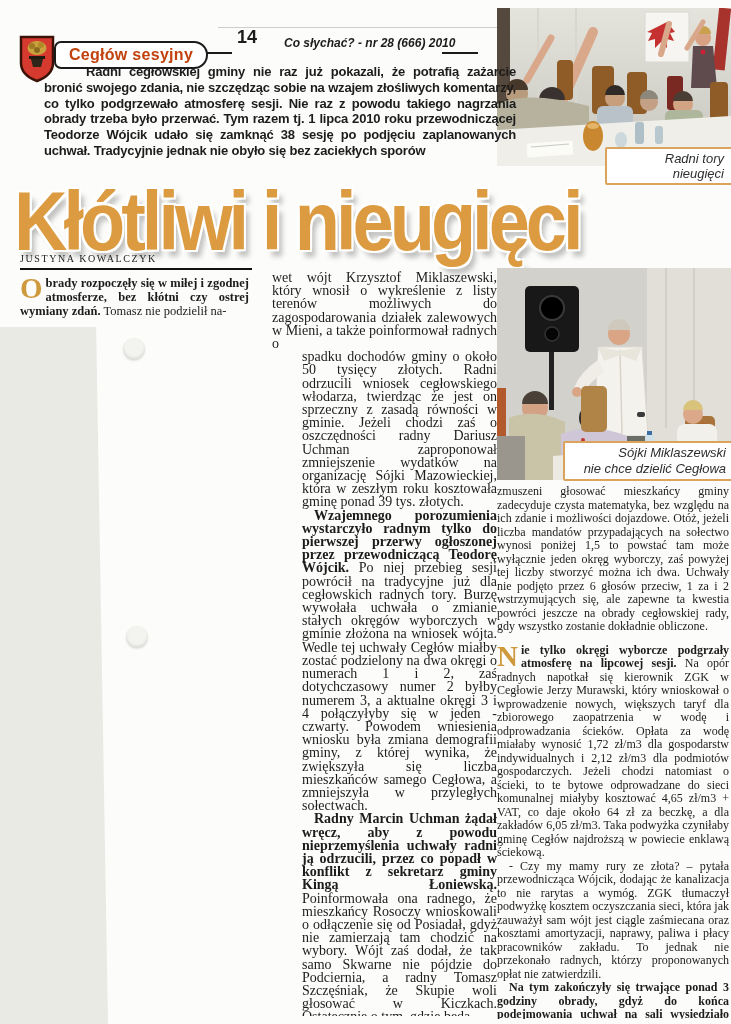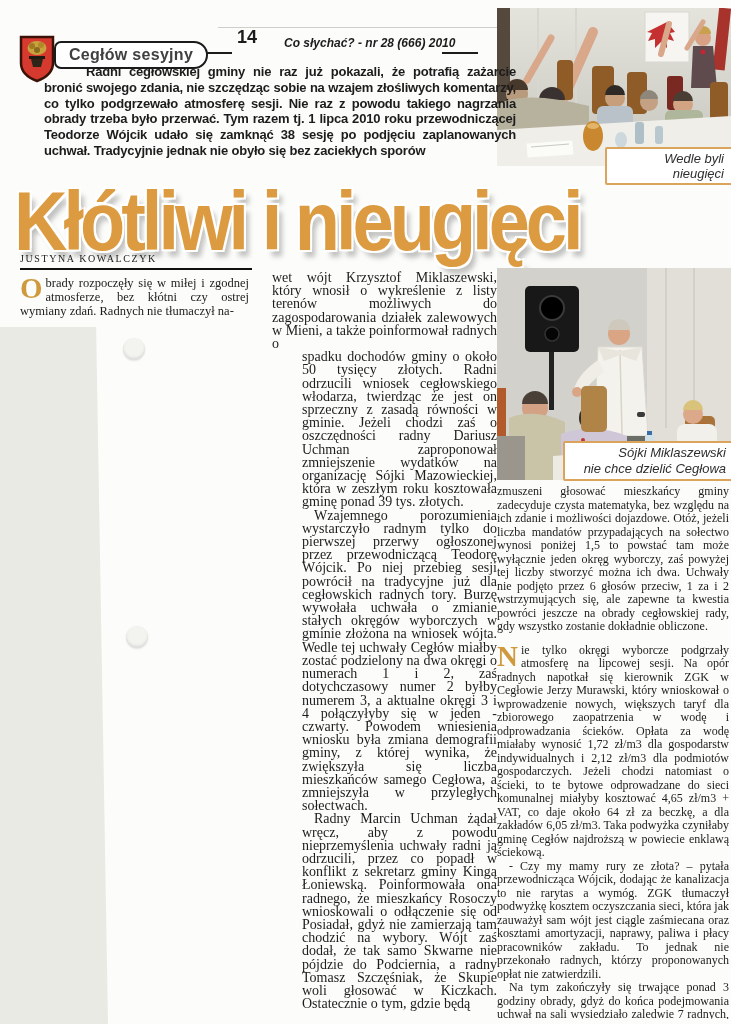--- a/index.html
+++ b/index.html
@@ -10,21 +10,21 @@
   
   .overlay-strip{left:0;top:327px;width:108px;height:697px;background:#e9eae4;
 em    border-right:1px solid #dcddd6;clip-path:polygon(0 0,89% 0,100% 100%,0 100%);}
   .hole{width:22px;height:22px;border-radius:50%;background:#f3f4f0;
         box-shadow:inset 0 -2px 3px rgba(0,0,0,.10),0 1px 2px rgba(0,0,0,.10);}
 
   
   .crest{left:19px;top:35px;}
   .pill{left:54px;top:41px;width:150px;height:24px;border:2px solid #1b1b1b;
         border-radius:7px 14px 14px 7px;background:#fff;display:flex;align-items:center;justify-content:center;}
-  .pill span{font-family:"Liberation Sans",sans-serif;font-weight:bold;font-size:16px;color:#404040;letter-spacing:.3px;}
+  .pill span{font-family:"Liberation Sans",sans-serif;font-weight:bold;font-size:16px;color:#c2410c;letter-spacing:.3px;}
   .hline{background:#1b1b1b;height:2px;}
   .faintline{background:#cfcfc9;height:1px;}
   .pagenum{left:237px;top:27px;font-family:"Liberation Sans",sans-serif;font-weight:bold;font-size:18px;}
   .issue{left:284px;top:36px;font-family:"Liberation Sans",sans-serif;font-weight:bold;font-style:italic;font-size:12px;}
 
   
   .lead{left:20px;top:64px;width:472px;font-family:"Liberation Sans",sans-serif;font-weight:bold;
         font-size:13px;line-height:15.8px;text-align:justify;text-indent:42px;letter-spacing:-.2px;margin-left:24px;}
 
   
@@ -38,21 +38,21 @@
 
   
   .col{text-align:justify;}
   .col p{margin:0;}
   .col1{left:20px;top:276px;width:229px;font-size:12.5px;line-height:14px;}
   .col2{left:272px;top:271px;width:225px;font-size:14px;line-height:13.2px;height:745px;overflow:hidden;}
   .col2-narrow{margin-left:30px;}
   .col3{left:497px;top:485px;width:232px;font-size:12px;line-height:13.5px;height:534px;overflow:hidden;}
   .ind{text-indent:12px;}
   .gap{margin-top:10px !important;}
-  .b{font-weight:normal;}
+  .b{font-weight:bold;}
   .dropcap{float:left;font-weight:bold;color:#cf9a3e;font-size:29px;line-height:25px;padding-right:3px;}
 
   
   .photo{background:#ccc;}
   .photo1{left:497px;top:8px;width:234px;height:158px;}
   .photo2{left:497px;top:268px;width:234px;height:212px;}
   .caption{background:#fff;border:2px solid #dba45c;border-radius:2px;padding:2px 7px;
         font-family:"Liberation Sans",sans-serif;font-style:italic;font-size:13px;color:#2e2e2e;text-align:right;}
   .caption1{left:605px;top:147px;width:110px;}
   .caption2{left:563px;top:441px;width:154px;line-height:16px;}
@@ -141,33 +141,33 @@
         <ellipse cx="96" cy="118" rx="6" ry="3" fill="#e2b568"></ellipse>
       <rect x="138" y="114" width="9" height="22" rx="3" fill="#aebfc8"></rect>
       <rect x="158" y="118" width="8" height="18" rx="3" fill="#b9c8cf"></rect>
       <ellipse cx="124" cy="132" rx="6" ry="8" fill="#cdd8dc"></ellipse>
       <rect x="30" y="134" width="46" height="14" fill="#fbfbf8" transform="rotate(-4 53 141)"></rect>
       <rect x="120" y="142" width="52" height="12" fill="#fbfbf8" transform="rotate(3 146 148)"></rect>
       <line x1="34" y1="139" x2="72" y2="136" stroke="#c9c9c2" stroke-width="1"></line>
     </svg>
   </div>
   <div class="abs caption caption1">
-    <span>Wedle byli nieugięci</span>
+    <span>Radni tory nieugięci</span>
   </div>
 
   <div class="abs lead">Radni cegłowskiej gminy nie raz już pokazali, że potrafią zażarcie bronić swojego zdania, nie szczędząc sobie na wzajem złośliwych komentarzy, co tylko podgrzewało atmosferę sesji. Nie raz z powodu takiego nagrzania obrady trzeba było przerwać. Tym razem tj. 1 lipca 2010 roku przewodniczącej Teodorze Wójcik udało się zamknąć 38 sesję po podjęciu zaplanowanych uchwał. Tradycyjnie jednak nie obyło się bez zaciekłych sporów</div>
 
   <div class="abs headline">Kłótliwi i nieugięci</div>
 
   <div class="abs byline">JUSTYNA KOWALCZYK</div>
   <div class="abs byline-rule"></div>
 
   <div class="abs col col1">
     <p>
-      <span class="dropcap">O</span><span class="b">brady rozpoczęły się w miłej i zgodnej atmosferze, bez kłótni czy ostrej wymiany zdań.</span><span> Radnych nie tłumaczył na-</span>
+      <span class="dropcap">O</span><span class="b">brady rozpoczęły się w miłej i zgodnej atmosferze, bez kłótni czy ostrej wymiany zdań.</span><span> Tomasz nie podzielił na-</span>
     </p>
   </div>
 
   <div class="abs photo photo2">
     <svg width="234" height="212" viewBox="0 0 234 212">
       <rect width="234" height="212" fill="#d2d1cb"></rect>
       <rect x="150" y="0" width="84" height="212" fill="#e1dfd8"></rect>
       <rect x="168" y="0" width="2" height="160" fill="#d2d0c8"></rect>
         <rect x="196" y="0" width="2" height="150" fill="#d2d0c8"></rect>
       <rect x="0" y="120" width="9" height="60" fill="#b35a2c"></rect>

